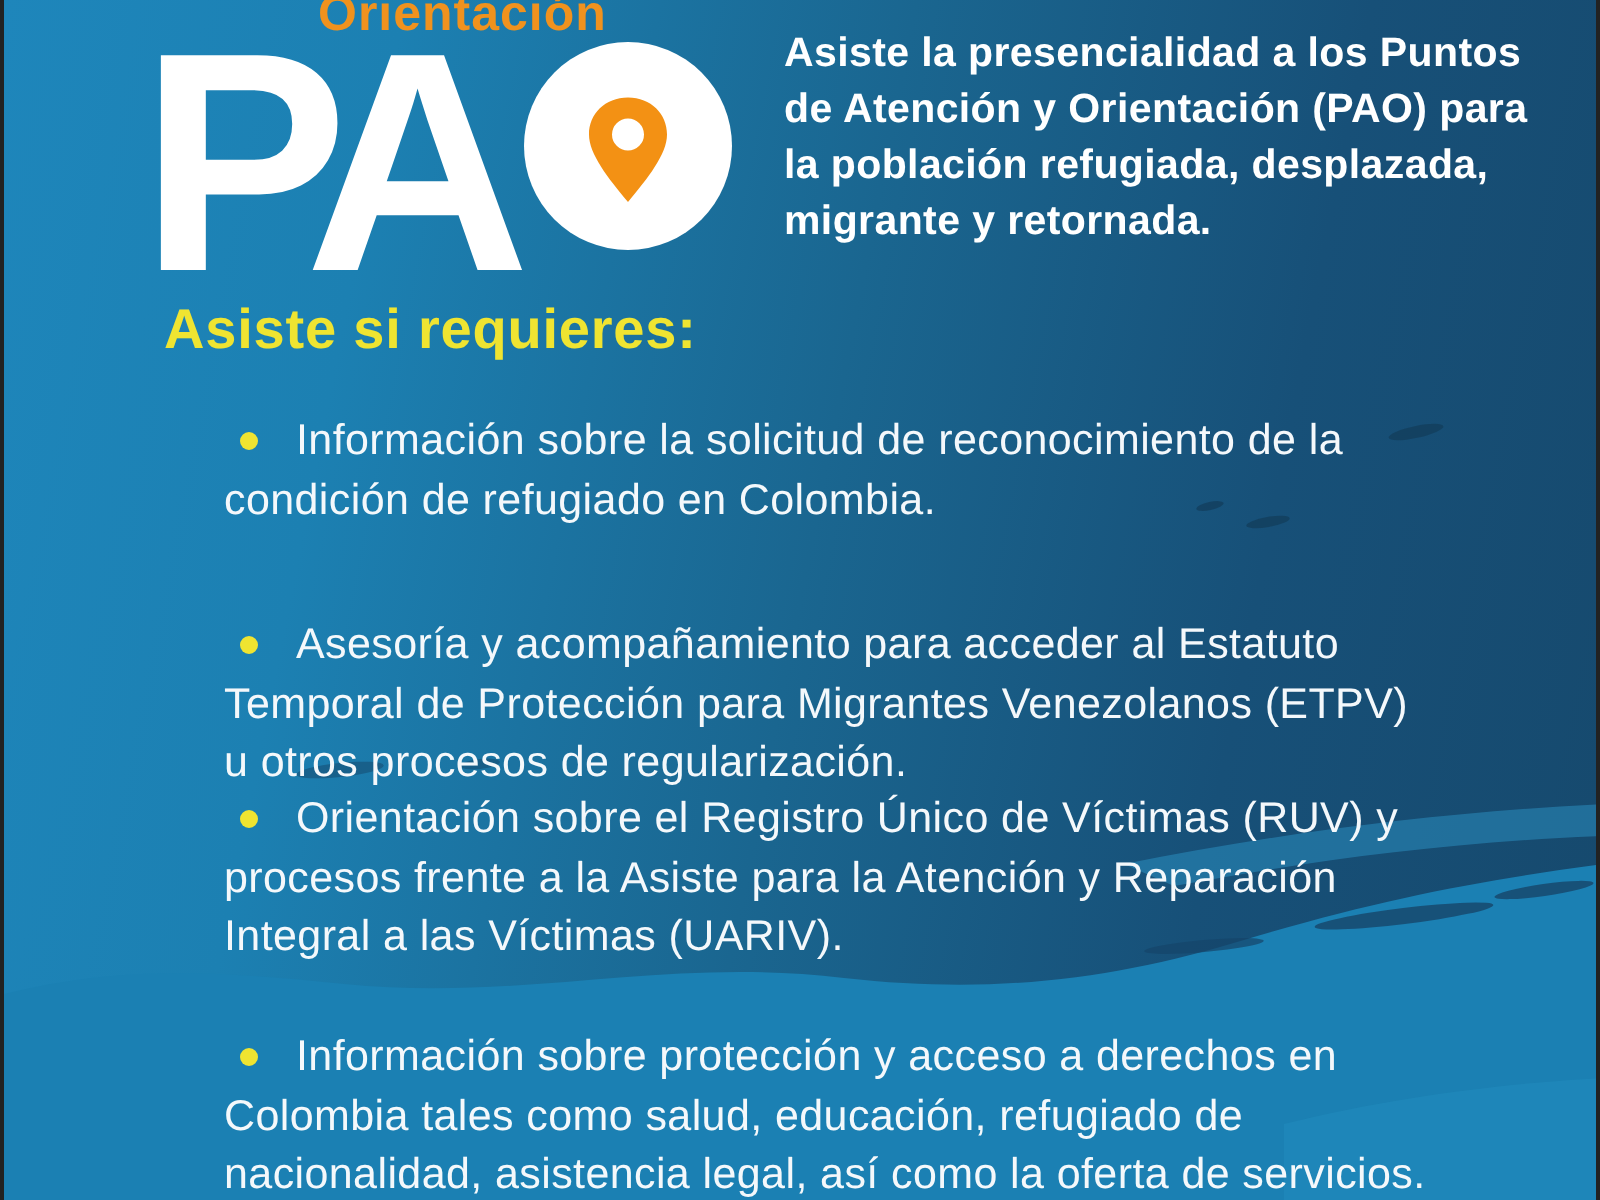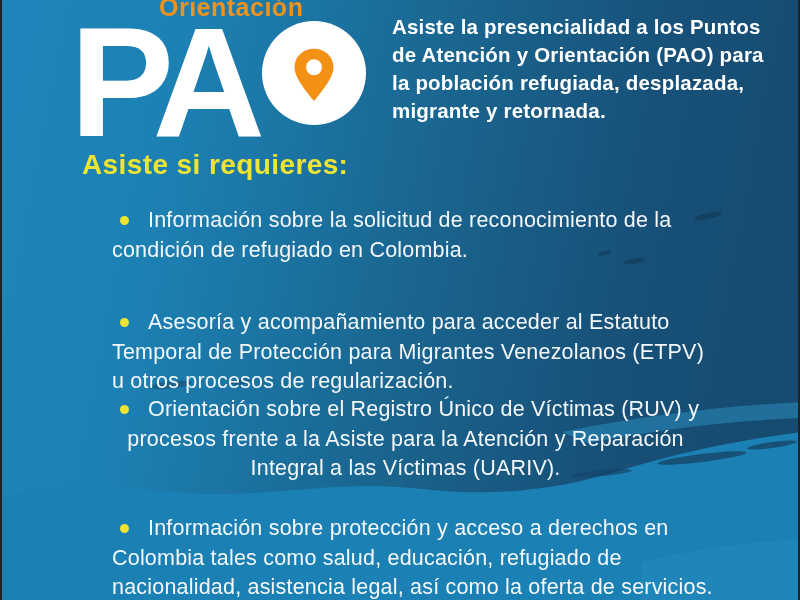--- a/index.html
+++ b/index.html
@@ -26,21 +26,21 @@
 
   
   .heading { left:80px; top:149px; color:#EFE431; font-weight:700; font-size:28px; letter-spacing:0.4px; }
 
   
   .bullet { left:78px; color:#F4F8FB; font-size:21.5px; line-height:29.5px;
             font-weight:400; letter-spacing:0.2px;margin-left:32px; }
   .bullet .line { white-space:nowrap; }
   .dot { display:inline-block; width:9px; height:9px; border-radius:50%;
          background:#EFE431; margin:0 19px 2px 8px; }
-  .b1 { top:206px; } .b2 { top:308px; } .b3 { top:395px;text-align:center; } .b4 { top:514px; }
+  .b1 { top:206px; } .b2 { top:308px; } .b3 { top:395px; } .b4 { top:514px; }
 </style>
 </head>
 <body>
 
 <div class="poster">
 
   <svg class="brush" width="800" height="600" viewBox="0 0 800 600">
     <path d="M0,497 C60,482 110,486 170,492 C260,501 330,478 420,489 C500,498 560,488 620,470 C690,449 740,440 800,432 L800,600 L0,600 Z" fill="#1B80B3"></path>
     <path d="M560,432 C640,416 720,406 800,402 L800,418 C720,421 650,431 585,443 Z" fill="#2E9CCE" opacity="0.45"></path>
     <path d="M640,562 C700,547 760,541 800,539 L800,600 L640,600 Z" fill="#2795C8" opacity="0.30"></path>

